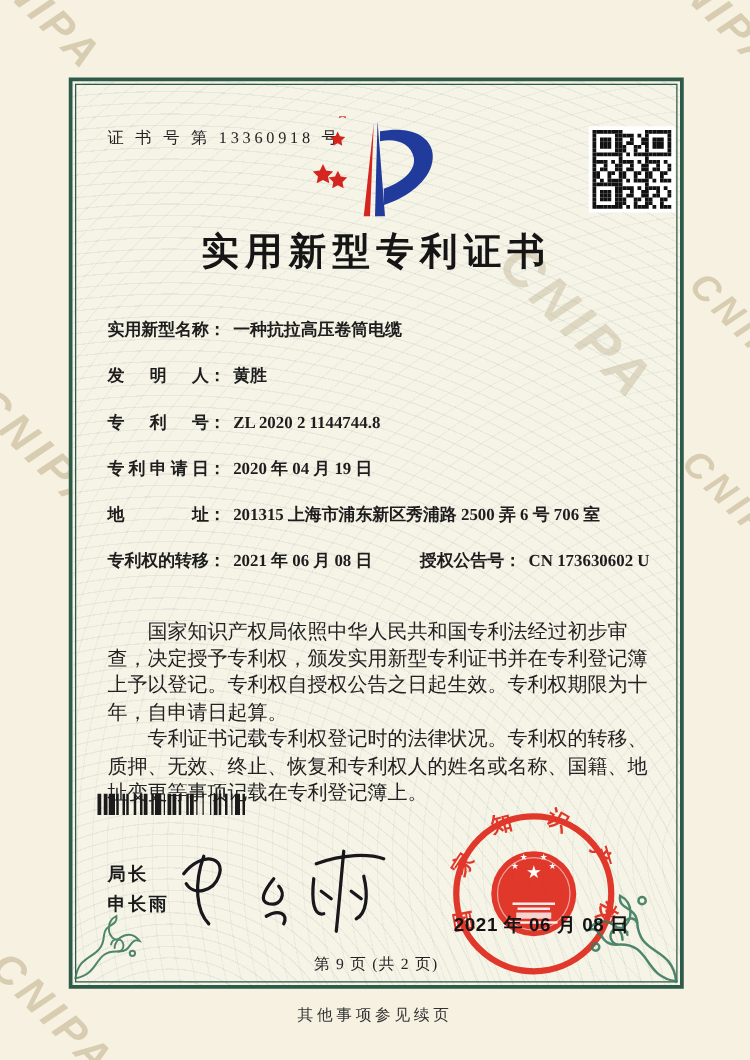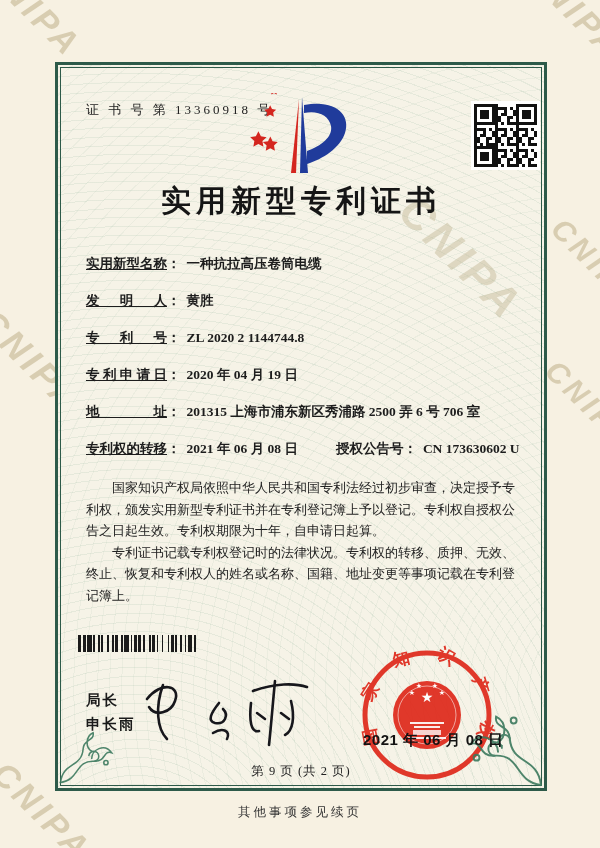--- a/index.html
+++ b/index.html
@@ -28,25 +28,25 @@
   .cert-no{position:absolute;left:28px;top:36px;font-size:13px;letter-spacing:3px;color:#222;z-index:3;}
   .logo{position:absolute;left:183px;top:28px;width:122px;height:82px;z-index:3;}
   .qr{position:absolute;left:413px;top:36px;width:63px;height:63px;background:#fff;padding:3px;z-index:3;
       display:grid;grid-template-columns:repeat(21,1fr);grid-template-rows:repeat(21,1fr);}
   .qr div{background:transparent;}
   .qr div.b{background:#111;}
   .title{position:absolute;left:0;top:116px;width:100%;text-align:center;
       font-size:30px;font-weight:700;letter-spacing:5px;color:#151515;z-index:3;}
   .fields{position:absolute;left:28px;top:188px;width:436px;z-index:3;}
   .frow{margin-bottom:15px;line-height:22px;font-size:13.5px;font-weight:700;color:#1d1d1d;white-space:nowrap;}
-  .flabel{display:inline-block;width:81px;text-align:justify;text-align-last:justify;text-decoration:underline;}
+  .flabel{display:inline-block;width:81px;text-align:justify;text-align-last:justify;}
   .fval{margin-left:6px;}
   .fpair2{margin-left:38px;text-align:right;}
-  .paras{position:absolute;left:28px;top:412px;width:434px;z-index:3;
-      font-size:13px;line-height:21.5px;color:#222;}
+  .paras{position:absolute;left:28px;top:430px;width:434px;z-index:3;
+      font-size:16px;line-height:21.5px;color:#222;}
   .paras p{margin:0;text-indent:2em;}
   .barcode{position:absolute;left:20px;top:570px;height:17px;display:flex;align-items:stretch;z-index:3;}
   .barcode span{display:block;height:100%;}
   .signer{position:absolute;left:28px;top:628px;z-index:3;
       font-family:"Liberation Sans","DejaVu Sans",sans-serif;
       font-size:14.5px;font-weight:700;letter-spacing:2px;color:#1b1b1b;line-height:1;}
   .signer .nm{margin-top:9px;}
   .sig{position:absolute;left:75px;top:608px;width:190px;height:80px;z-index:4;}
   .seal{position:absolute;left:299px;top:580px;width:140px;height:140px;z-index:3;opacity:0.93;}
   .datestamp{position:absolute;left:305px;top:666px;width:170px;z-index:5;

